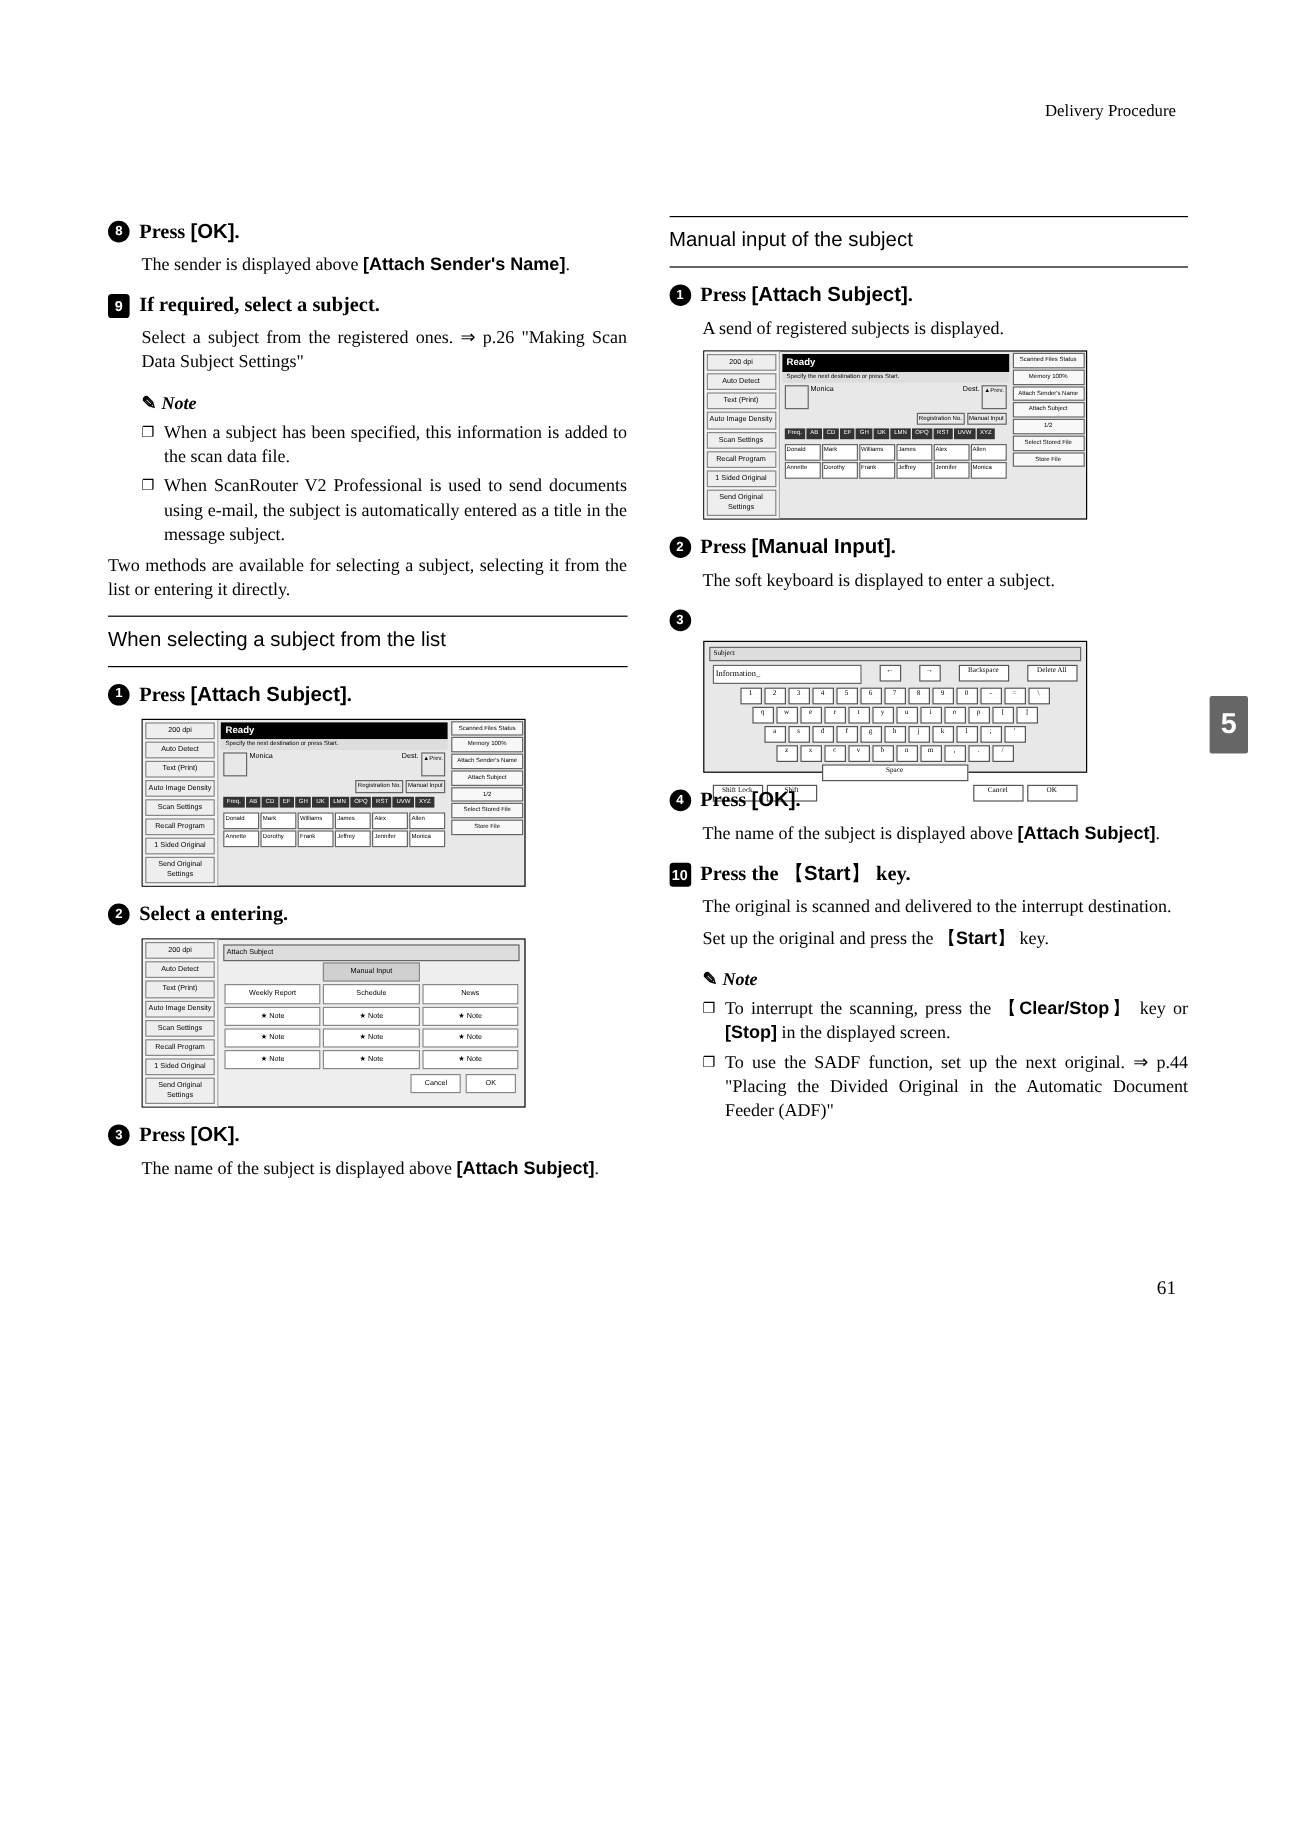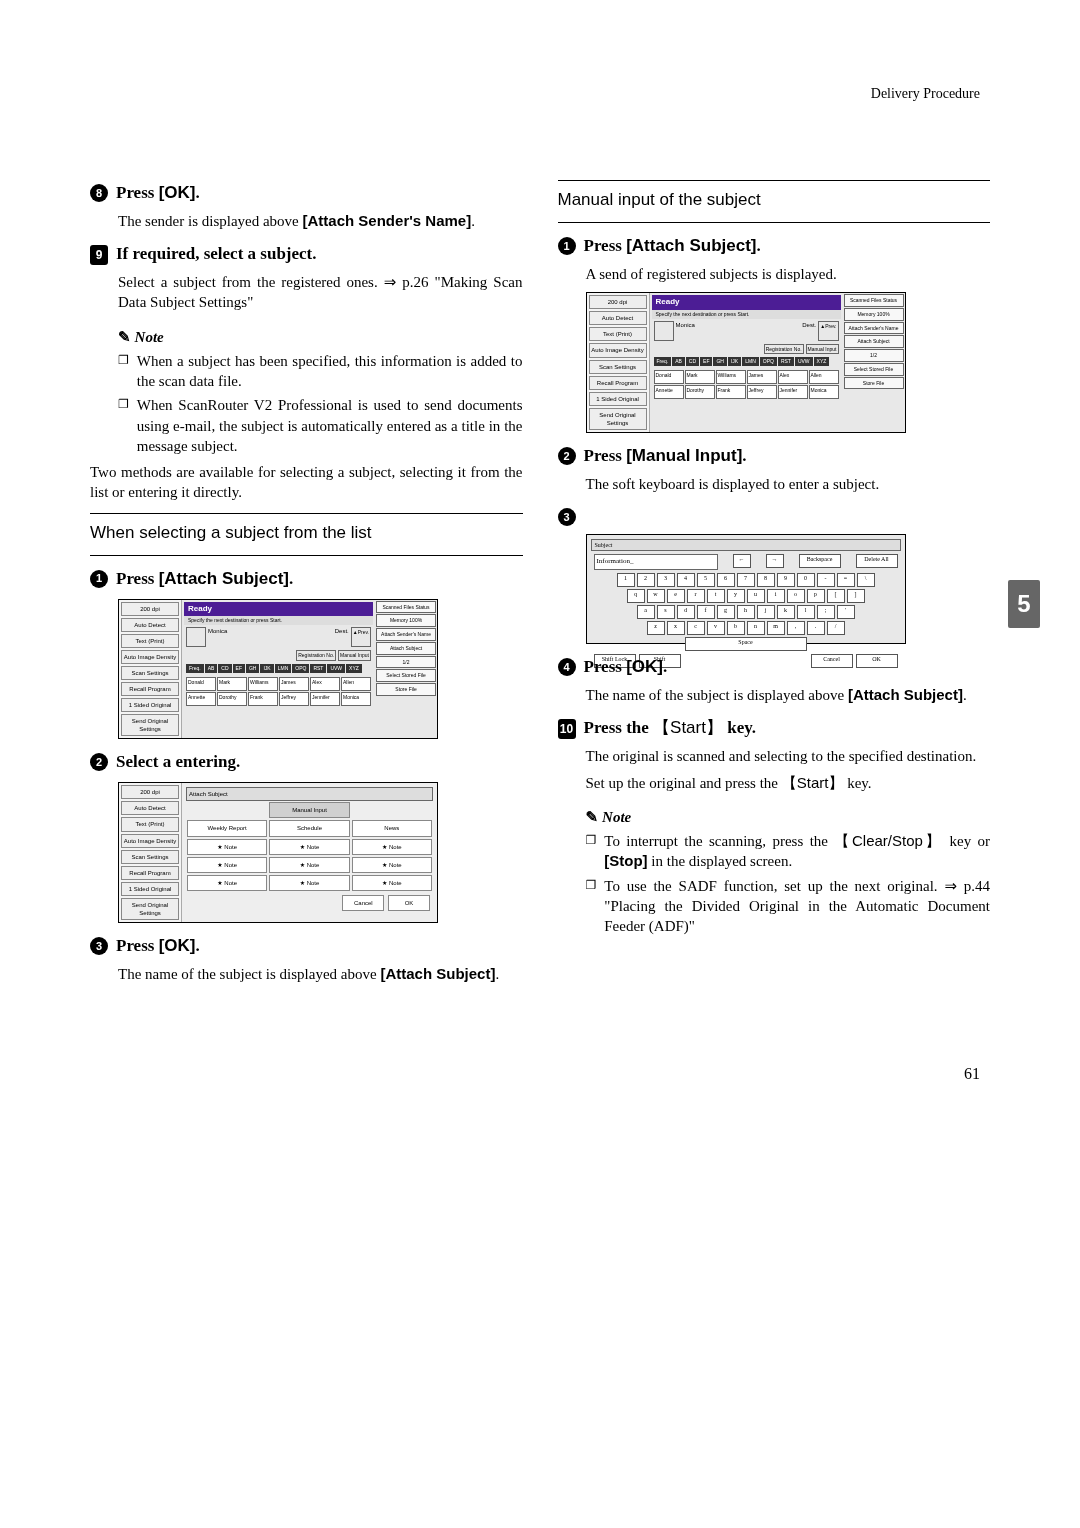--- a/index.html
+++ b/index.html
@@ -95,21 +95,21 @@
     text-align: justify;
   }
   .bullet .sq {
     flex: 0 0 10px;
     font-size: 12px;
     line-height: 1.6;
   }
   .bold-ui { font-family: Arial, sans-serif; font-weight: bold; }
   .key {
     font-family: Arial, sans-serif;
-    font-weight: normal;
+    font-weight: bold;
   }
   .key::before { content: "【"; font-weight: normal;}
   .key::after { content: "】"; font-weight: normal;}
   .screenshot {
     margin: 8px 0 8px 28px;
     border: 1px solid #000;
     background: #e8e8e8;
     width: 320px;
     box-sizing: border-box;
   }
@@ -125,21 +125,21 @@
   }
   .ss-left div {
     border: 1px solid #888;
     margin: 2px;
     padding: 2px 1px;
     text-align: center;
     background: #eee;
   }
   .ss-main { flex: 1; padding: 2px; }
   .ss-ready {
-    background: #4c1d95;
+    background: #000000;
     color: #fff;
     padding: 2px 4px;
     font-weight: bold;
     font-size: 8px;
   }
   .ss-bar { font-size: 5px; padding: 1px 4px; background: #ddd; }
   .ss-grid { display: flex; flex-wrap: wrap; gap: 1px; padding: 2px; }
   .ss-cell {
     border: 1px solid #666;
     background: #fff;
@@ -549,21 +549,21 @@
       <div class="body-text">
         <span>The name of the subject is displayed above </span><span class="bold-ui">[Attach Subject]</span><span>.</span>
       </div>
 
       <div class="step">
         <span class="step-num sq">10</span>
         <span class="step-text">
           <span>Press the </span><span class="key">Start</span><span> key.</span>
         </span>
       </div>
-      <div class="body-text">The original is scanned and selecting to the specified destination.</div>
+      <div class="body-text">The original is scanned and delivered to the interrupt destination.</div>
       <div class="body-text">
         <span>Set up the original and press the </span><span class="key">Start</span><span> key.</span>
       </div>
 
       <div class="note-head">Note</div>
       <div class="bullet">
         <span class="sq">❐</span>
         <span>
           <span>To interrupt the scanning, press the </span><span class="key">Clear/Stop</span><span> key or </span><span class="bold-ui">[Stop]</span><span> in the displayed screen.</span>
         </span>

